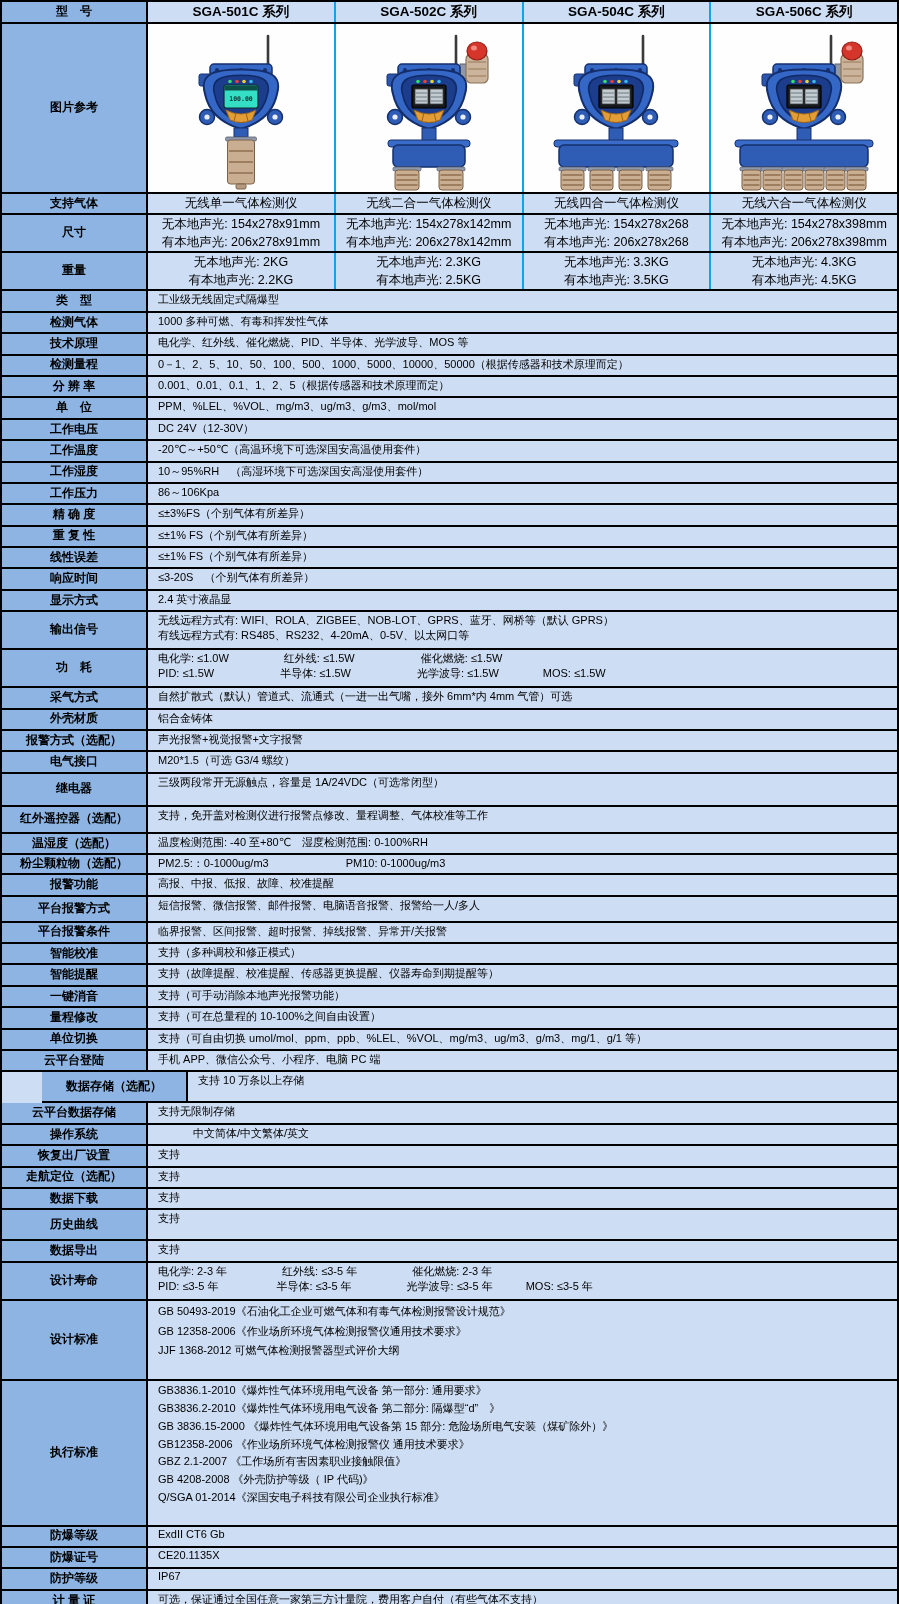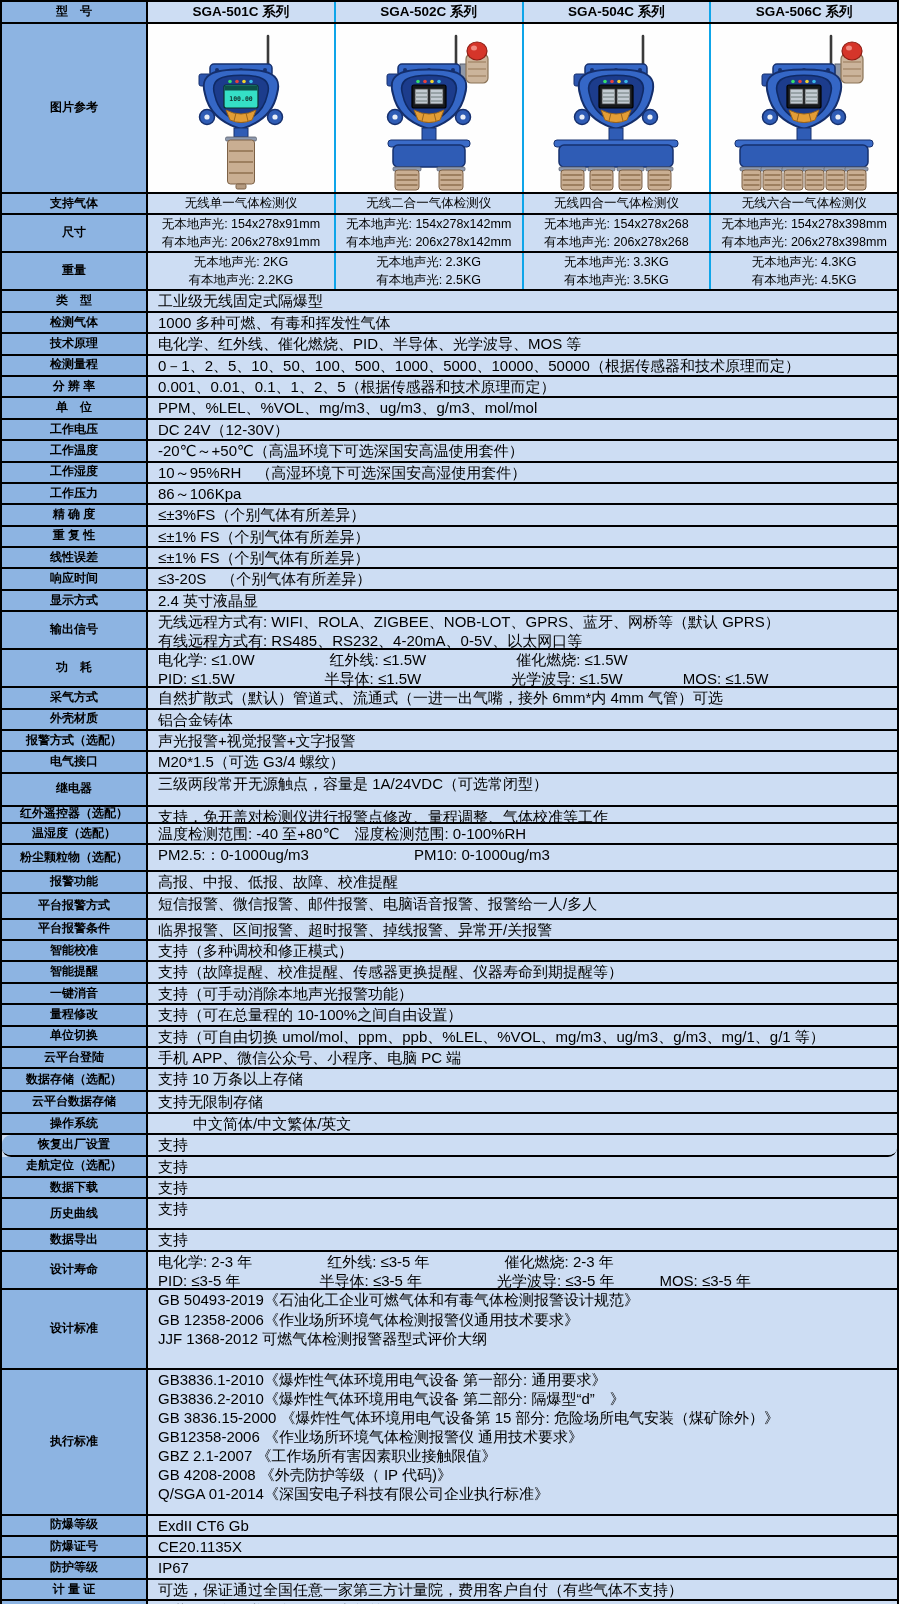--- a/index.html
+++ b/index.html
@@ -26,21 +26,21 @@
     text-align:center;
     font-weight:bold; font-size:12px;
     padding:0 3px;
     line-height:1.15;
   }
   .value-cell {
     flex:1 1 auto;
     box-sizing:border-box;
     background:#cdddf3;
     display:flex; flex-direction:column; justify-content:space-around;
-    font-size:15px;
+    font-size:11px;
     padding:1px 0 18px 10px;
     overflow:hidden;
   }
   .value-cell .line { display:flex; align-items:center; white-space:nowrap; }
   .col-cell {
     flex:1 1 0;
     box-sizing:border-box;
     border-right:2px solid #0ea5e9;
     background:#cdddf3;
     display:flex; flex-direction:column; justify-content:space-around; align-items:center;
@@ -544,33 +544,33 @@
       <div class="value-cell">
         <span class="line">M20*1.5（可选 G3/4 螺纹）</span>
       </div>
     </div>
     <div class="row" style="height: 33px;">
       <div class="label-cell">继电器</div>
       <div class="value-cell">
         <span class="line">三级两段常开无源触点，容量是 1A/24VDC（可选常闭型）</span>
       </div>
     </div>
-    <div class="row" style="height: 17px;">
+    <div class="row" style="height: 27px;">
       <div class="label-cell">红外遥控器（选配）</div>
       <div class="value-cell">
         <span class="line">支持，免开盖对检测仪进行报警点修改、量程调整、气体校准等工作</span>
       </div>
     </div>
     <div class="row" style="height: 21.4px;">
       <div class="label-cell">温湿度（选配）</div>
       <div class="value-cell">
         <span class="line">温度检测范围: -40 至+80℃　湿度检测范围: 0-100%RH</span>
       </div>
     </div>
-    <div class="row" style="height: 27px;">
+    <div class="row" style="height: 20px;">
       <div class="label-cell">粉尘颗粒物（选配）</div>
       <div class="value-cell">
         <span class="line">PM2.5:：0-1000ug/m3　　　　　　　PM10: 0-1000ug/m3</span>
       </div>
     </div>
     <div class="row" style="height: 21.4px;">
       <div class="label-cell">报警功能</div>
       <div class="value-cell">
         <span class="line">高报、中报、低报、故障、校准提醒</span>
       </div>
@@ -616,39 +616,39 @@
       <div class="value-cell">
         <span class="line">支持（可自由切换 umol/mol、ppm、ppb、%LEL、%VOL、mg/m3、ug/m3、g/m3、mg/1、g/1 等）</span>
       </div>
     </div>
     <div class="row" style="height: 21.4px;">
       <div class="label-cell">云平台登陆</div>
       <div class="value-cell">
         <span class="line">手机 APP、微信公众号、小程序、电脑 PC 端</span>
       </div>
     </div>
-    <div class="row" style="height: 23px;">
+    <div class="row" style="height: 31px; margin-left: 40px;">
       <div class="label-cell">数据存储（选配）</div>
       <div class="value-cell">
         <span class="line">支持 10 万条以上存储</span>
       </div>
     </div>
     <div class="row" style="height: 21.4px;">
       <div class="label-cell">云平台数据存储</div>
       <div class="value-cell">
         <span class="line">支持无限制存储</span>
       </div>
     </div>
     <div class="row" style="height: 21.4px; gap: 35px;">
       <div class="label-cell">操作系统</div>
       <div class="value-cell">
         <span class="line">中文简体/中文繁体/英文</span>
       </div>
     </div>
-    <div class="row" style="height: 21.4px; border-radius: 9px;">
+    <div class="row" style="height: 21.4px;">
       <div class="label-cell">恢复出厂设置</div>
       <div class="value-cell">
         <span class="line">支持</span>
       </div>
     </div>
     <div class="row" style="height: 21.4px;">
       <div class="label-cell">走航定位（选配）</div>
       <div class="value-cell">
         <span class="line">支持</span>
       </div>

